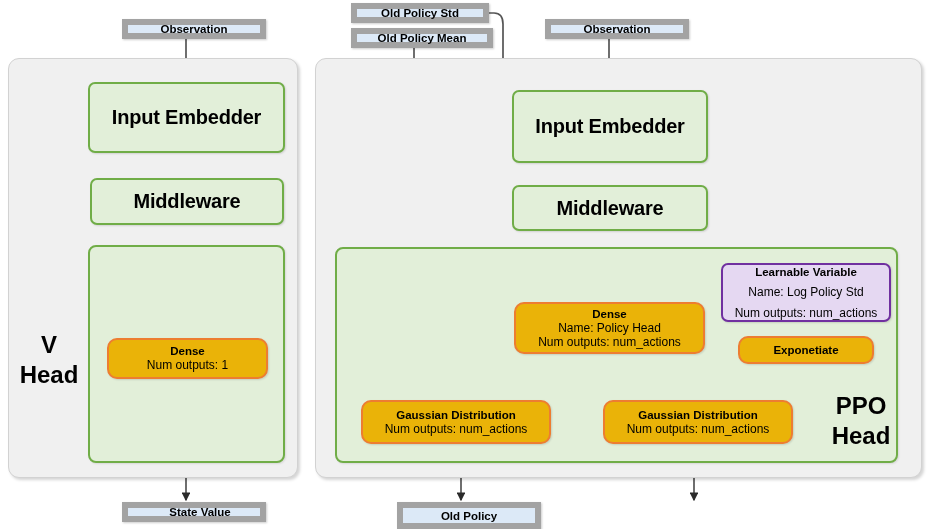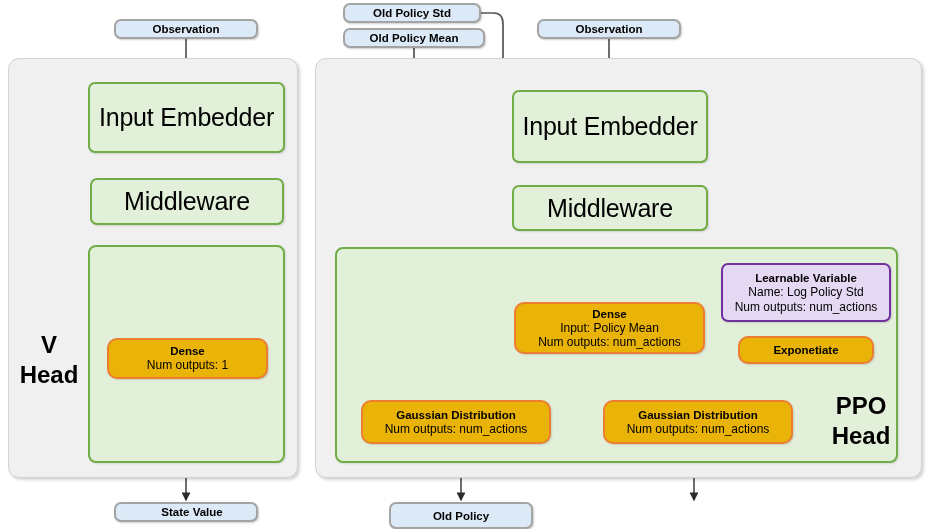--- a/index.html
+++ b/index.html
@@ -45,60 +45,62 @@
     text-align: center;
     color: #000000;
   }
   .node-green {
     background: #e2efd9;
     border: 2px solid #70ad47;
     border-radius: 7px;
     box-shadow: 1px 1px 2px rgba(0,0,0,0.13);
   }
   .node-green .title {
-    font-size: 25px;
-    font-weight: normal;
+    font-size: 20px;
+    font-weight: bold;
     letter-spacing: -0.2px;
     text-align: center;
   }
   .node-orange {
     background: #eab308;
     border: 2px solid #ed7d31;
     border-radius: 10px;
     box-shadow: 1px 1px 2px rgba(0,0,0,0.13);
     text-align: center;
   }
   .node-purple {
     background: #e5d8f2;
     border: 2px solid #7030a0;
     border-radius: 7px;
     box-shadow: 1px 1px 2px rgba(0,0,0,0.13);
+    justify-content: space-between;
   }
   .node .hl {
     font-size: 11.5px;
     font-weight: bold;
     line-height: 14px;
   }
   .node .ln {
     font-size: 12px;
     line-height: 14.5px;
   }
   .io {
     position: absolute;
     box-sizing: border-box;
     background: #dce9f7;
-    border: 2px solid #a3a3a3;
-    border-radius: 7px;
+    border: 6px solid #a3a3a3;
+    border-radius: 0;
     display: flex;
     align-items: center;
     justify-content: center;
     font-size: 11.5px;
     font-weight: bold;
     color: #000000;
     box-shadow: 1px 1px 2px rgba(0,0,0,0.20);
+    margin-left: 8px;
   }
   
   .headlabel {
     position: absolute;
     font-size: 24px;
     font-weight: bold;
     color: #000000;
     text-align: center;
     line-height: 30px;
   }
@@ -207,21 +209,21 @@
   <div class="node node-green" style="left:512px; top:90px; width:196px; height:73px;">
     <span class="title">Input Embedder</span>
   </div>
 
   <div class="node node-green" style="left:512px; top:185px; width:196px; height:46px;">
     <span class="title">Middleware</span>
   </div>
 
   <div class="node node-orange" style="left:514px; top:302px; width:191px; height:52px;">
     <span class="hl">Dense</span>
-    <span class="ln">Input: Policy Mean</span>
+    <span class="ln">Name: Policy Head</span>
     <span class="ln">Num outputs: num_actions</span>
   </div>
 
   <div class="node node-purple" style="left:721px; top:263px; width:170px; height:59px;">
     <span class="hl">Learnable Variable</span>
     <span class="ln">Name: Log Policy Std</span>
     <span class="ln">Num outputs: num_actions</span>
   </div>
 
   <div class="node node-orange" style="left:738px; top:336px; width:136px; height:28px;">

